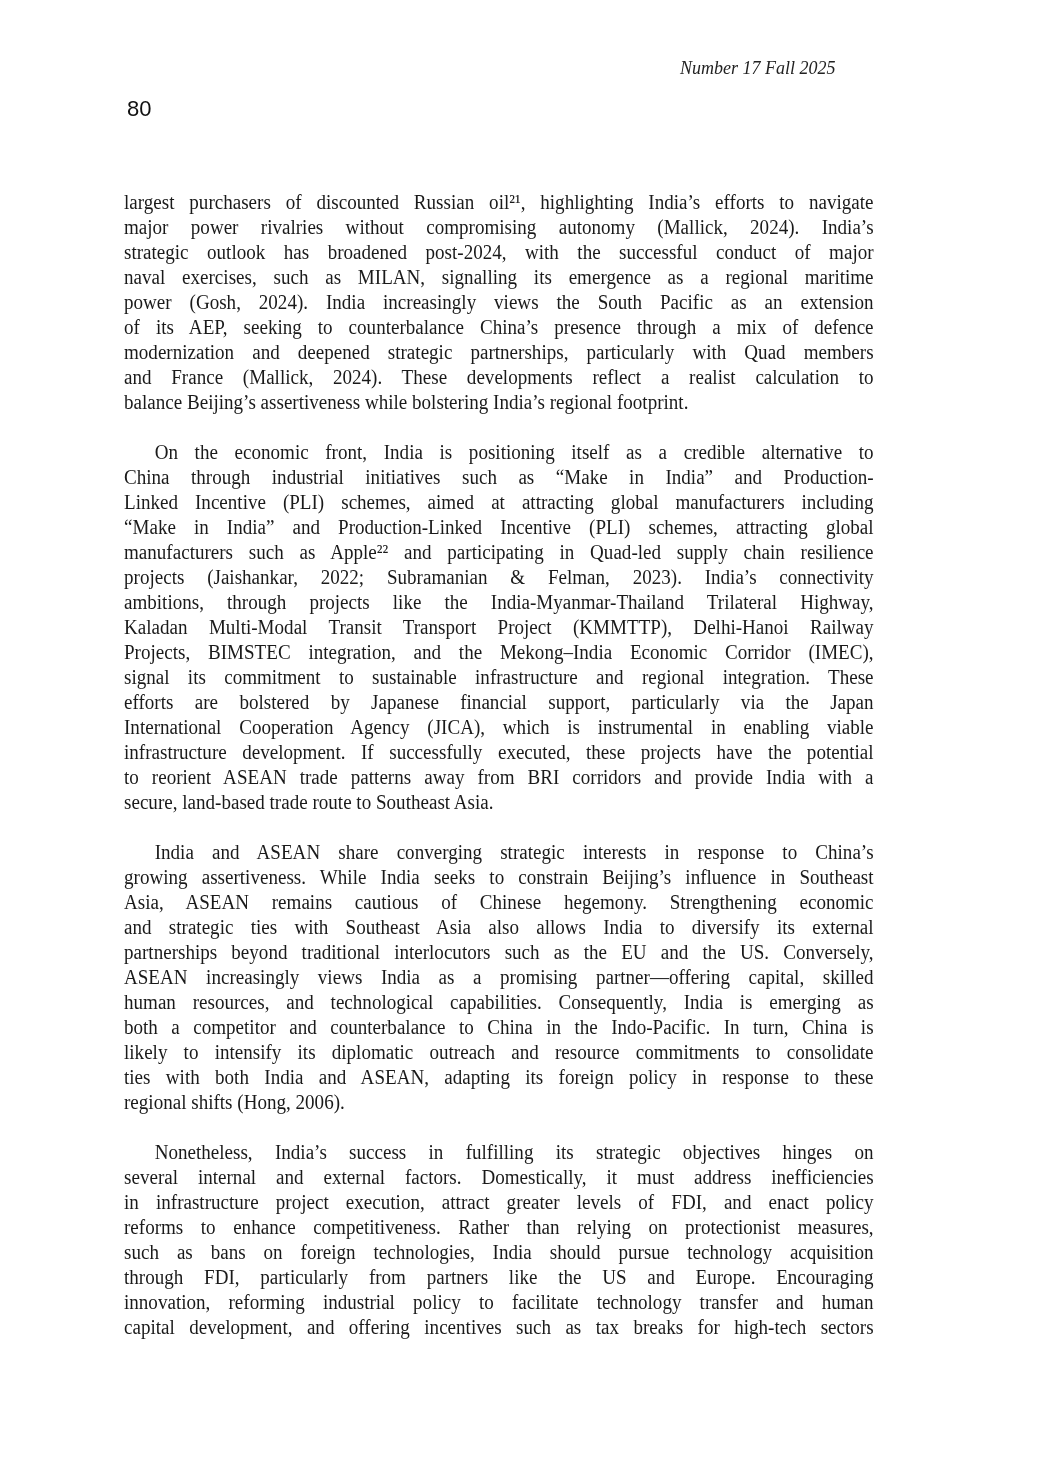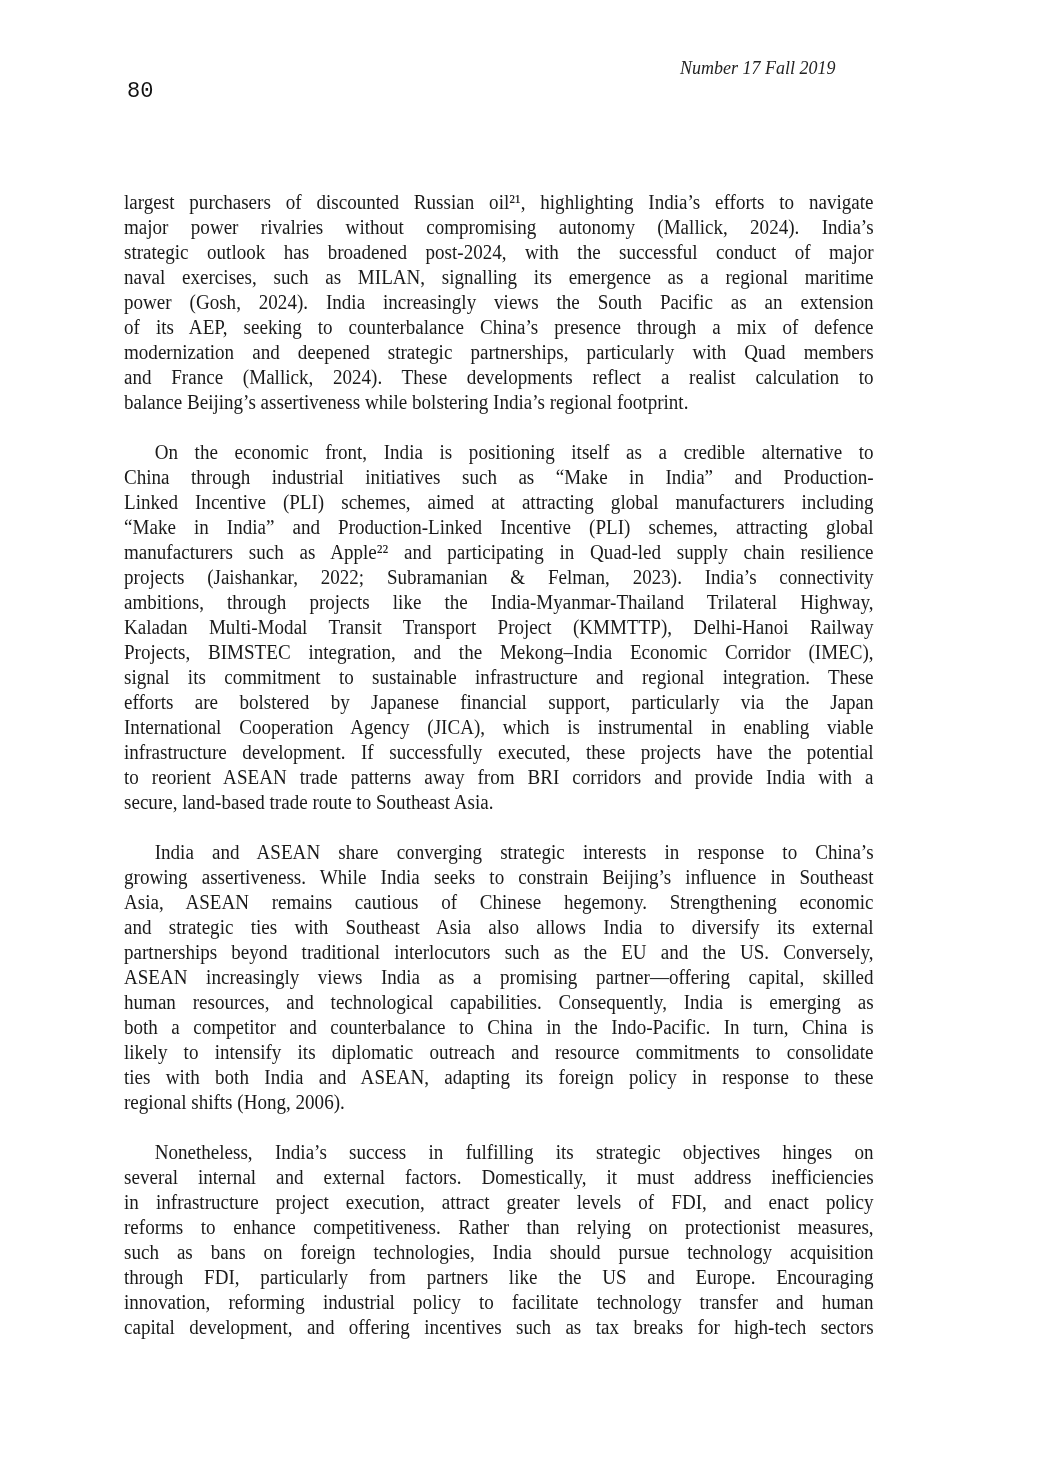--- a/index.html
+++ b/index.html
@@ -20,22 +20,22 @@
       top: 58px;
       font-family: "Liberation Serif", serif;
       font-style: italic;
       font-size: 18px;
       color: #222;
       white-space: nowrap;
     }
     .page-number {
       position: absolute;
       left: 127px;
-      top: 79px;
-      font-family: Liberation Mono, monospace;
+      top: 96px;
+      font-family: Liberation Sans, sans-serif;
       font-size: 22px;
       color: #111;
     }
     .body-text {
       position: absolute;
       left: 124px;
       top: 174px;
       width: 750px;
       font-family: "Liberation Serif", serif;
       font-size: 20.5px;
@@ -59,21 +59,21 @@
       text-align-last: left;
     }
     .line.indent {
       padding-left: 33px;
       width: 773px;
     }
   </style>
 </head>
 <body>
 
-<div class="running-head">Number 17 Fall 2019</div>
+<div class="running-head">Number 17 Fall 2025</div>
 <div class="page-number">80</div>
 
 <div class="body-text">
 
   <div class="para">
     <span class="line">largest purchasers of discounted Russian oil²¹, highlighting India’s efforts to navigate</span>
     <span class="line">major power rivalries without compromising autonomy (Mallick, 2024). India’s</span>
     <span class="line">strategic outlook has broadened post-2024, with the successful conduct of major</span>
     <span class="line">naval exercises, such as MILAN, signalling its emergence as a regional maritime</span>
     <span class="line">power (Gosh, 2024). India increasingly views the South Pacific as an extension</span>

